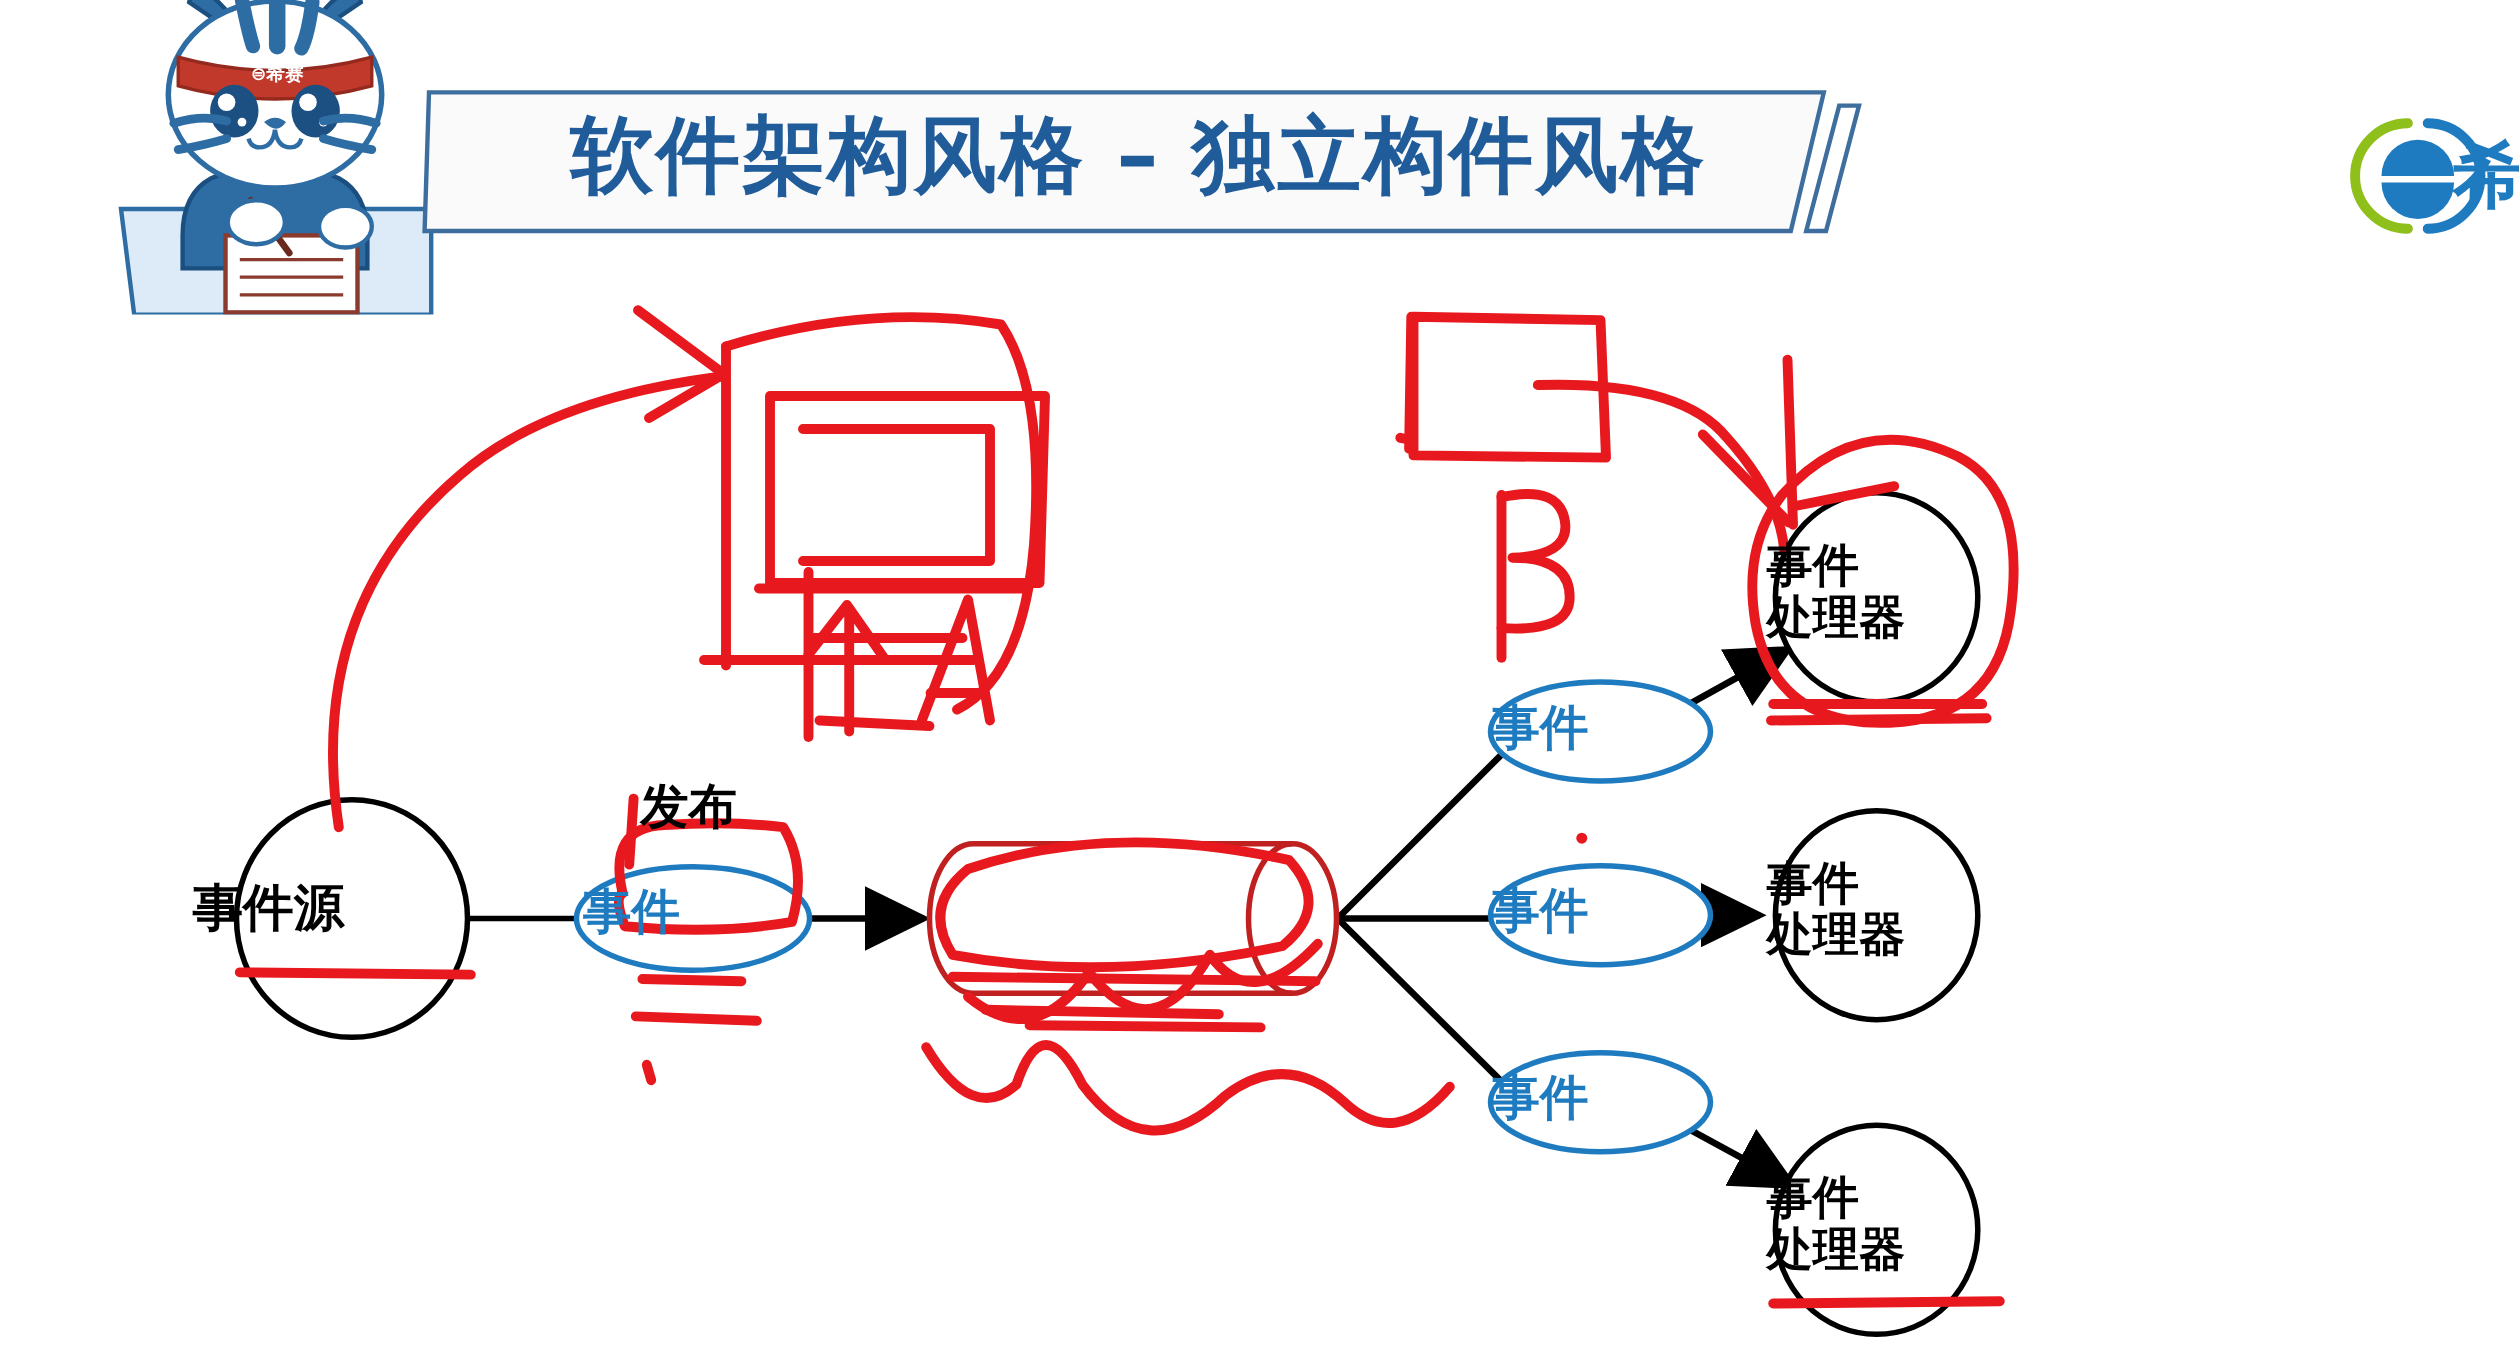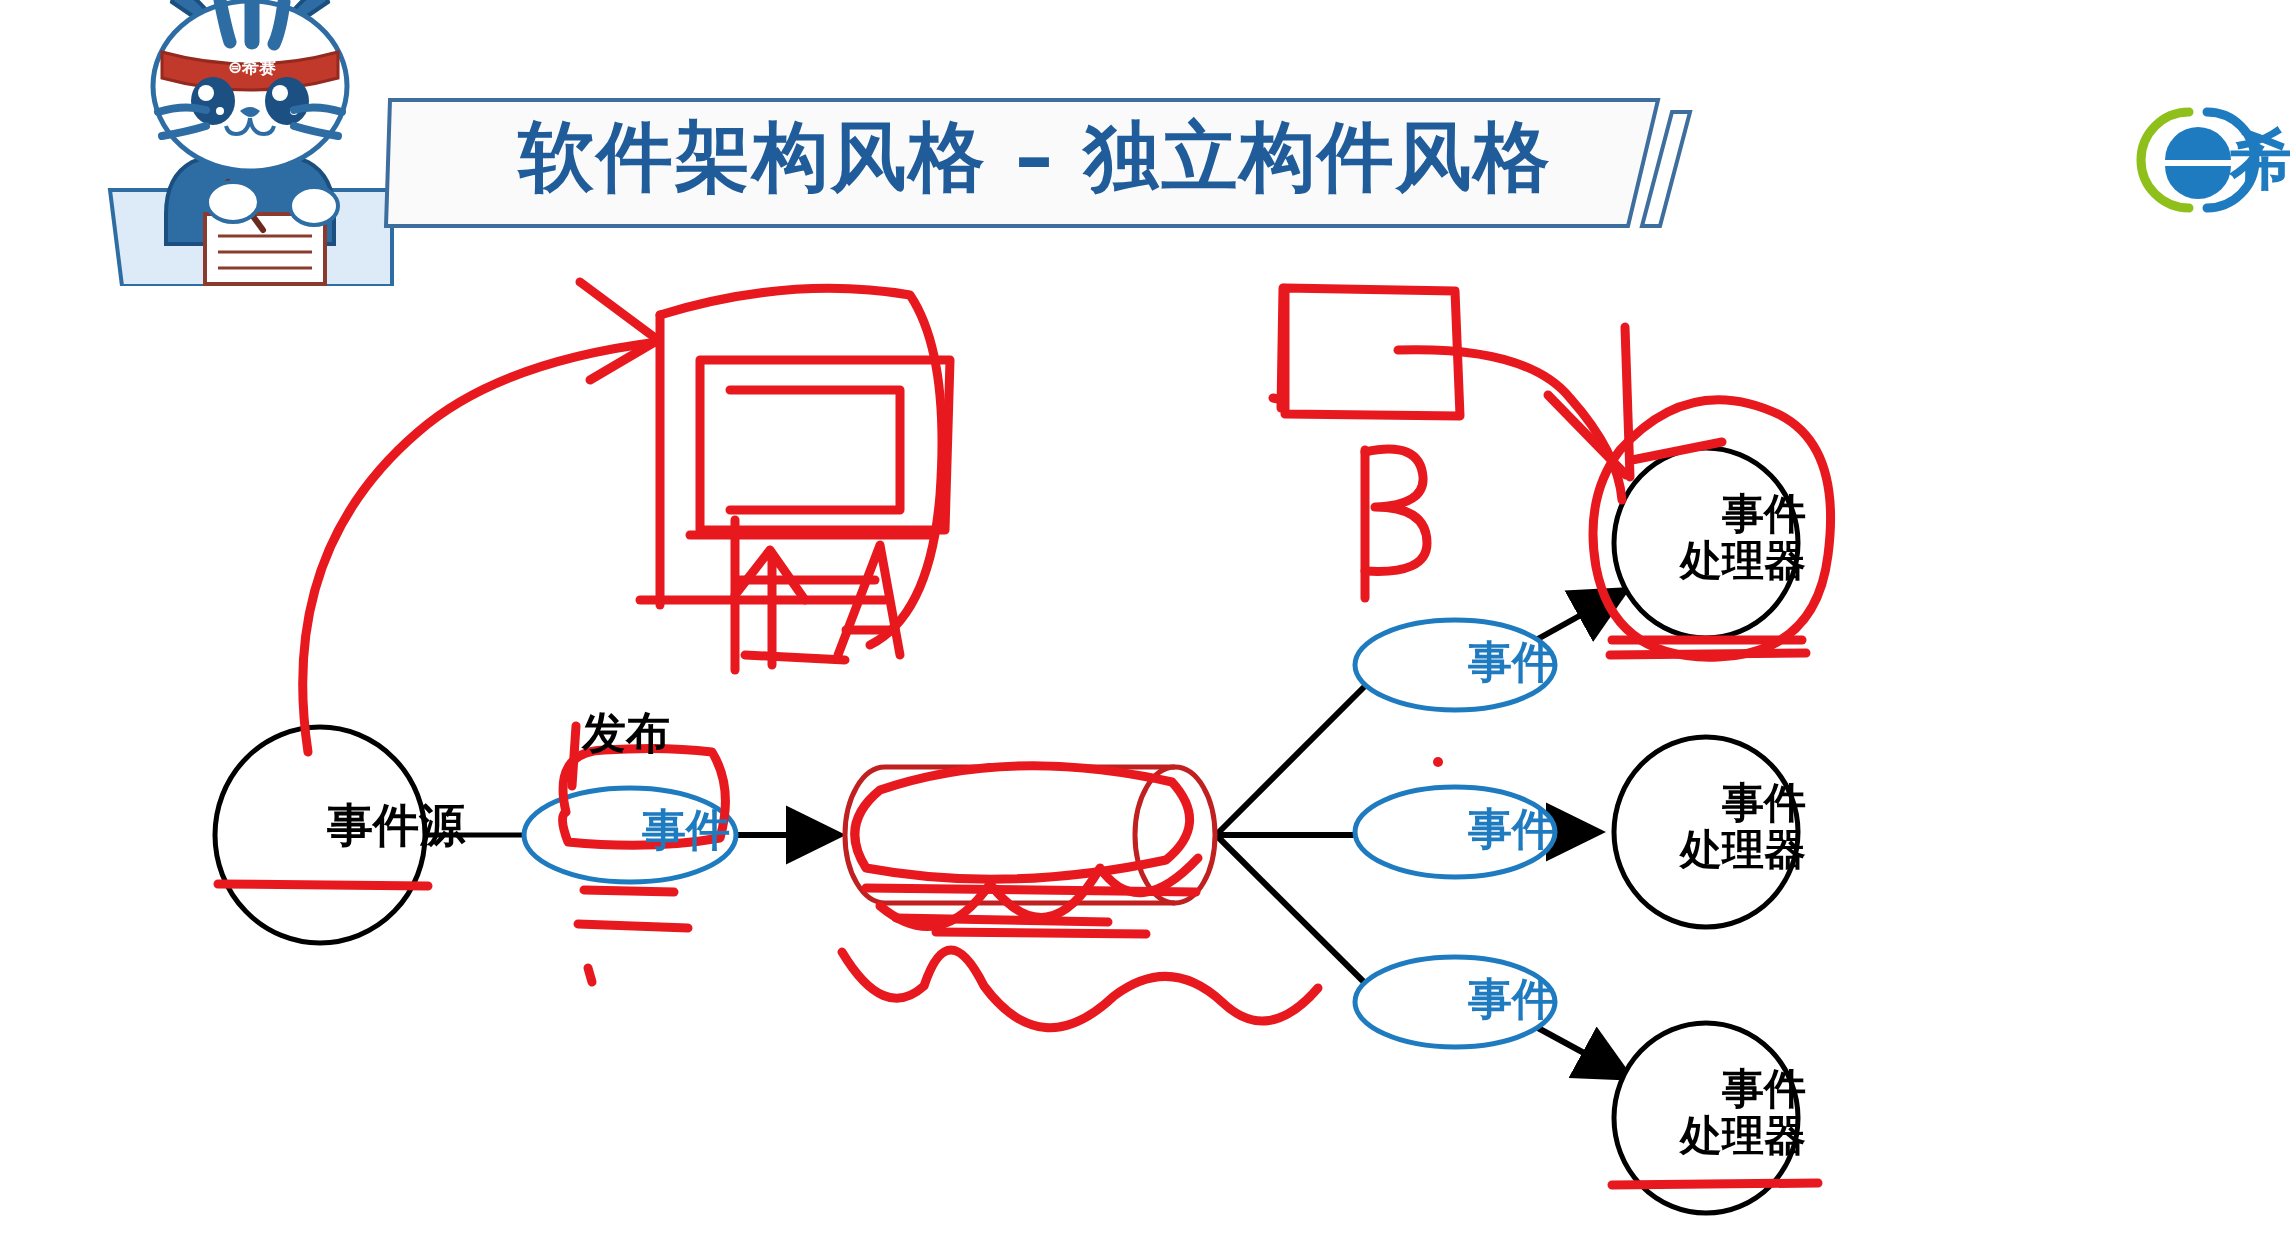--- a/index.html
+++ b/index.html
@@ -4,21 +4,21 @@
 <style>
   html,body{margin:0;padding:0;background:#ffffff;}
   body{
     width:2290px;height:1247px;position:relative;overflow:hidden;
     font-family:"Liberation Sans","DejaVu Sans",sans-serif;
   }
   #slide{position:absolute;left:0;top:0;width:2290px;height:1033px;background:#fff;}
 
   
   .title-frame{
-    position:absolute;left:390px;top:96px;width:1310px;height:125px;
+    position:absolute;left:390px;top:80px;width:1310px;height:125px;
   }
   .title-frame svg{position:absolute;left:0;top:0;overflow:visible;}
   .title-text{
     position:absolute;left:45px;top:12px;width:1200px;height:100px;
     display:flex;align-items:center;justify-content:center;
     color:#1F5C99;font-size:76px;font-weight:bold;letter-spacing:2px;
     font-family:"DejaVu Sans","Liberation Sans",sans-serif;
     white-space:nowrap;
   }
 
@@ -26,21 +26,21 @@
   .mascot{position:absolute;left:100px;top:-6px;width:300px;height:290px;}
   .mascot svg{position:absolute;left:0;top:0;}
 
   
   .brand{position:absolute;left:2135px;top:100px;width:160px;height:120px;}
 
   
   #diagram{position:absolute;left:0;top:0;width:2290px;height:1247px;}
 
   .node-label{
-    position:absolute;text-align:right;line-height:1.12;
+    position:absolute;text-align:left;line-height:1.12;
     font-family:"DejaVu Sans","Liberation Sans",sans-serif;
     font-weight:bold;white-space:nowrap;pointer-events:none;
   }
   .lbl-black{color:#000000;}
   .lbl-blue{color:#1F7BC0;}
   .lbl-darkred{color:#B31312;}
   .edge-label{
     position:absolute;color:#000;font-size:38px;font-weight:bold;
     font-family:Liberation Sans, sans-serif;white-space:nowrap;text-align:right;
   }

